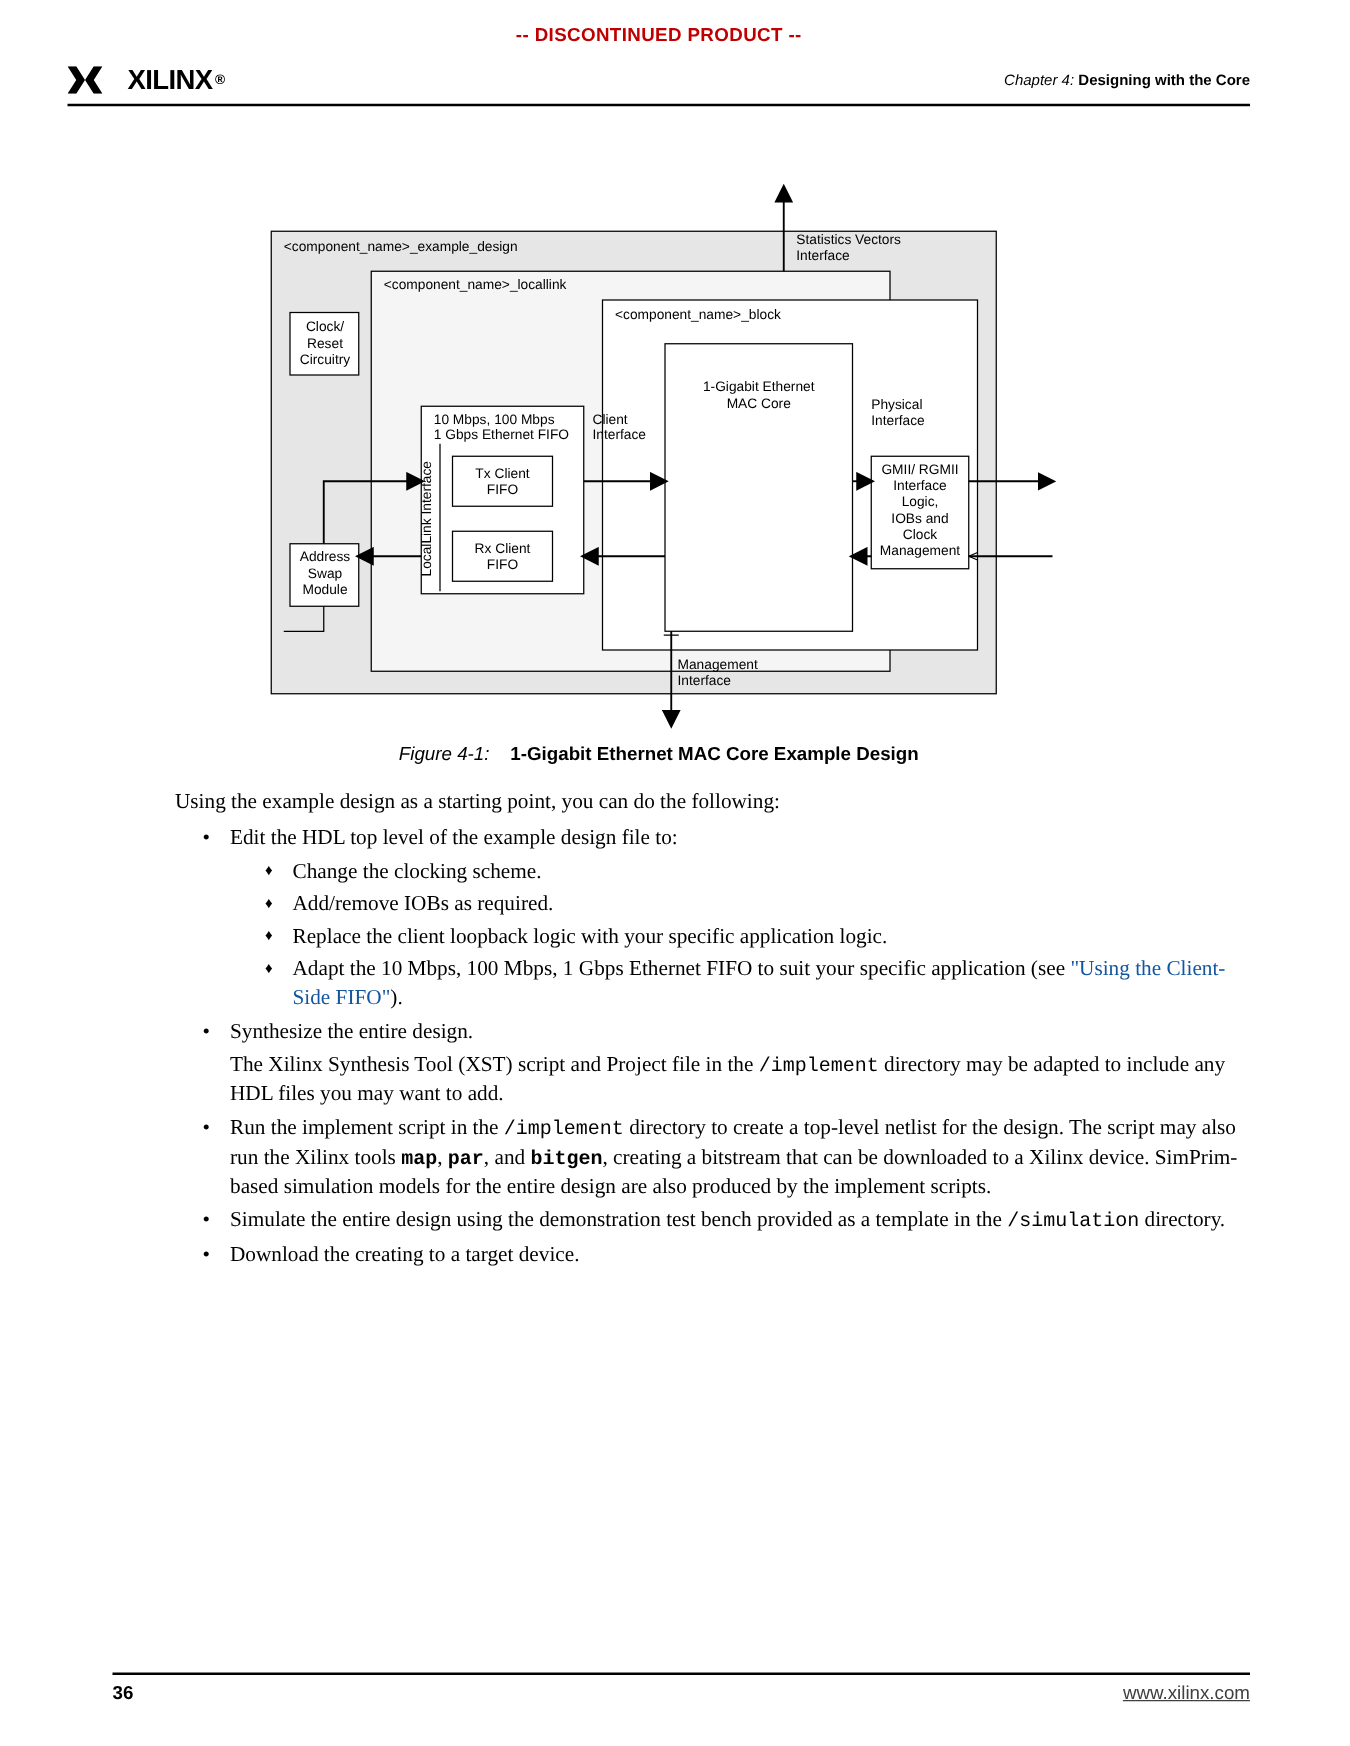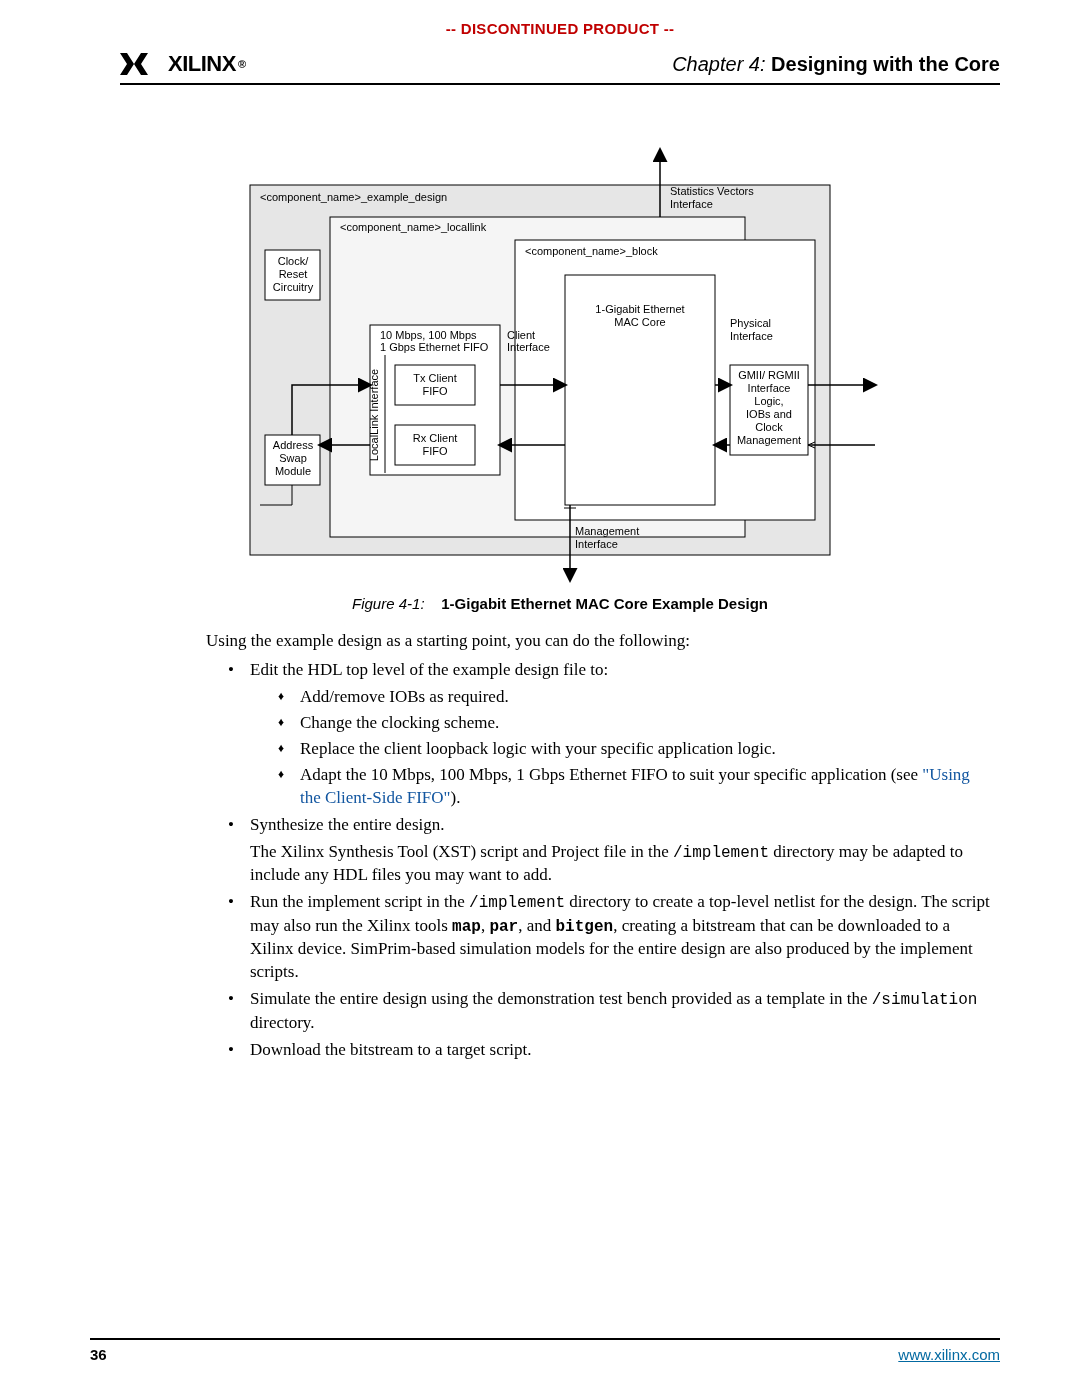--- a/index.html
+++ b/index.html
@@ -8,21 +8,21 @@
     background: #fff;
     font-family: "Palatino Linotype", "Book Antiqua", Palatino, Georgia, serif;
     color: #000;
     width: 1080px;
   }
   .page {
     width: 1080px;
     height: 1397px;
     position: relative;
     box-sizing: border-box;
-    padding: 20px 80px 40px 120px;
+    padding: 20px 80px 40px 54px;
   }
   .banner {
     text-align: center;
     color: #c00000;
     font-family: Arial, Helvetica, sans-serif;
     font-weight: bold;
     font-size: 15px;
     margin-bottom: 14px;
     letter-spacing: 0.3px;
   }
@@ -40,21 +40,21 @@
     font-size: 22px;
     letter-spacing: -0.5px;
     display: flex;
     align-items: center;
   }
   .logo-mark svg { display:block; }
   .logo-text { margin-left: 20px; }
   .logo-r { font-size: 11px; vertical-align: super; margin-left:2px;}
   .chapter {
     font-family: Arial, Helvetica, sans-serif;
-    font-size: 20px;
+    font-size: 12px;
   }
   .chapter .ch-lbl { font-style: italic; font-weight: normal; }
   .chapter .ch-title { font-weight: bold; }
   .figure-wrap {
     margin: 60px auto 8px auto;
     width: 640px;
   }
   .figure-caption {
     text-align: center;
     font-family: Arial, Helvetica, sans-serif;
@@ -89,21 +89,21 @@
     left: 90px; right: 80px; bottom: 34px;
     border-top: 2px solid #000;
     padding-top: 6px;
     font-family: Arial, Helvetica, sans-serif;
     font-size: 15px;
     display: flex;
     justify-content: space-between;
     align-items: center;
   }
   .footer .pnum { font-weight: bold; }
-  .footer .center { color: #0369a1; text-decoration: underline; }
+  .footer .center { color: #404040; text-decoration: underline; }
   .footer .right { text-align: right; }
   .footer .right .doctitle { font-weight: bold; }
   .svg-fig { display:block; }
   .svg-fig text { font-family: Arial, Helvetica, sans-serif; font-size: 11px; fill:#000; }
 </style>
 </head>
 <body>
 
 <div class="page">
 
@@ -222,41 +222,41 @@
       <span class="ftitle">1-Gigabit Ethernet MAC Core Example Design</span>
     </div>
   </div>
 
   <div class="body-text">
     <p>Using the example design as a starting point, you can do the following:</p>
     <ul class="bullet">
       <li>
         <span>Edit the HDL top level of the example design file to:</span>
         <ul class="diamond">
+          <li><span>Change the clocking scheme.</span></li>
           <li><span>Add/remove IOBs as required.</span></li>
-          <li><span>Change the clocking scheme.</span></li>
           <li><span>Replace the client loopback logic with your specific application logic.</span></li>
           <li>
             <span>Adapt the 10 Mbps, 100 Mbps, 1 Gbps Ethernet FIFO to suit your specific application (see </span><span class="link">"Using the Client-Side FIFO"</span><span>).</span>
           </li>
         </ul>
       </li>
       <li>
         <span>Synthesize the entire design.</span>
         <p style="margin:4px 0 0 0;">
           <span>The Xilinx Synthesis Tool (XST) script and Project file in the </span><span class="mono">/implement</span><span> directory may be adapted to include any HDL files you may want to add.</span>
         </p>
       </li>
       <li>
         <span>Run the implement script in the </span><span class="mono">/implement</span><span> directory to create a top-level netlist for the design. The script may also run the Xilinx tools </span><span class="mono-b">map</span><span>, </span><span class="mono-b">par</span><span>, and </span><span class="mono-b">bitgen</span><span>, creating a bitstream that can be downloaded to a Xilinx device. SimPrim-based simulation models for the entire design are also produced by the implement scripts.</span>
       </li>
       <li>
         <span>Simulate the entire design using the demonstration test bench provided as a template in the </span><span class="mono">/simulation</span><span> directory.</span>
       </li>
-      <li><span>Download the bitstream to a target script.</span></li>
+      <li><span>Download the creating to a target device.</span></li>
     </ul>
   </div>
 
   <div class="footer">
     <div class="pnum">36</div>
     <div class="center">www.xilinx.com</div>
   </div>
 
 </div>
 

